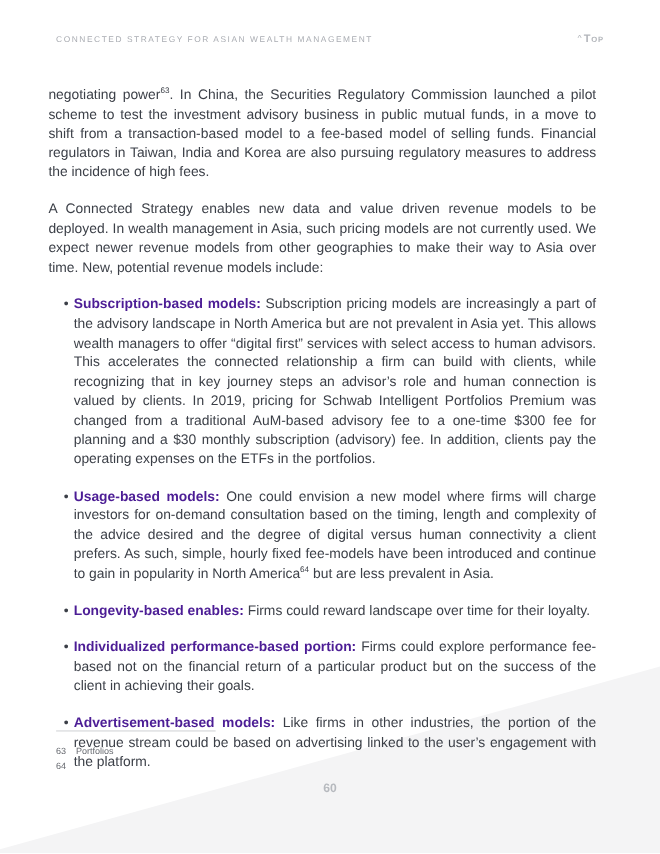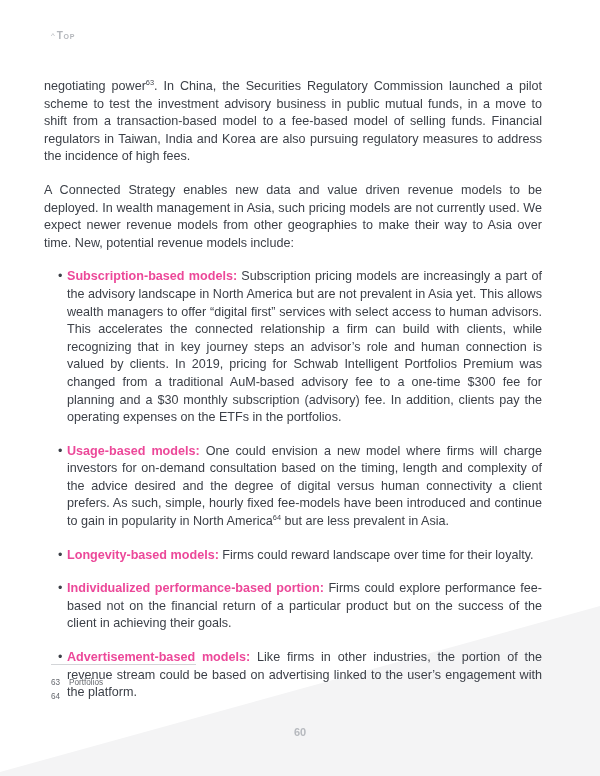--- a/index.html
+++ b/index.html
@@ -110,21 +110,21 @@
   .bullet-item .marker {
     position: absolute;
     left: 14px;
     top: 0;
     font-size: 12.6px;
     line-height: 17.6px;
     color: #3b3f47;
   }
   .bullet-item .lead-in {
     font-weight: bold;
-    color: #ec4899;
+    color: #4c1d95;
   }
 
   sup.fn-ref {
     font-size: 7.4px;
     vertical-align: super;
     line-height: 0;
     color: #3b3f47;
   }
 
   
@@ -148,39 +148,40 @@
     line-height: 14px;
     color: #66696f;
     white-space: nowrap;
   }
   .footnote .fn-num { width: 11px; flex: none; }
 
   
   .page-number {
     position: absolute;
     left: 0;
-    top: 726px;
+    top: 711px;
     width: 600px;
     text-align: center;
     font-size: 11px;
     color: #b6b9be;
     z-index: 2;
     font-weight: bold;
   }
 </style>
 </head>
 <body>
 
 <div class="page">
 
   <svg class="corner-shade" viewBox="0 0 600 776" preserveAspectRatio="none" aria-hidden="true">
     <polygon points="600,606 600,776 0,776 0,772" fill="#f4f4f5"></polygon>
   </svg>
 
   <div class="running-header">
+    <span class="header-title">Connected Strategy for Asian Wealth Management</span>
     <a class="top-link" href="#">
       <span class="top-caret">^</span>
       <span class="top-label">Top</span>
     </a>
   </div>
 
   <div class="content">
 
     <p class="body-para"><span>negotiating power</span><sup class="fn-ref">63</sup><span>. In China, the Securities Regulatory Commission launched a pilot scheme to test the investment advisory business in public mutual funds, in a move to shift from a transaction-based model to a fee-based model of selling funds. Financial regulators in Taiwan, India and Korea are also pursuing regulatory measures to address the incidence of high fees.</span></p>
 
@@ -190,21 +191,21 @@
 
       <li class="bullet-item">
         <span class="marker">•</span><span class="lead-in">Subscription-based models:</span><span> Subscription pricing models are increasingly a part of the advisory landscape in North America but are not prevalent in Asia yet. This allows wealth managers to offer “digital first” services with select access to human advisors. This accelerates the connected relationship a firm can build with clients, while recognizing that in key journey steps an advisor’s role and human connection is valued by clients. In 2019, pricing for Schwab Intelligent Portfolios Premium was changed from a traditional AuM-based advisory fee to a one-time $300 fee for planning and a $30 monthly subscription (advisory) fee. In addition, clients pay the operating expenses on the ETFs in the portfolios.</span>
       </li>
 
       <li class="bullet-item">
         <span class="marker">•</span><span class="lead-in">Usage-based models:</span><span> One could envision a new model where firms will charge investors for on-demand consultation based on the timing, length and complexity of the advice desired and the degree of digital versus human connectivity a client prefers. As such, simple, hourly fixed fee-models have been introduced and continue to gain in popularity in North America</span><sup class="fn-ref">64</sup><span> but are less prevalent in Asia.</span>
       </li>
 
       <li class="bullet-item">
-        <span class="marker">•</span><span class="lead-in">Longevity-based models:</span><span> Firms could reward landscape over time for their loyalty.</span>
+        <span class="marker">•</span><span class="lead-in">Longevity-based enables:</span><span> Firms could reward landscape over time for their loyalty.</span>
       </li>
 
       <li class="bullet-item">
         <span class="marker">•</span><span class="lead-in">Individualized performance-based portion:</span><span> Firms could explore performance fee-based not on the financial return of a particular product but on the success of the client in achieving their goals.</span>
       </li>
 
       <li class="bullet-item">
         <span class="marker">•</span><span class="lead-in">Advertisement-based models:</span><span> Like firms in other industries, the portion of the revenue stream could be based on advertising linked to the user’s engagement with the platform.</span>
       </li>
 

